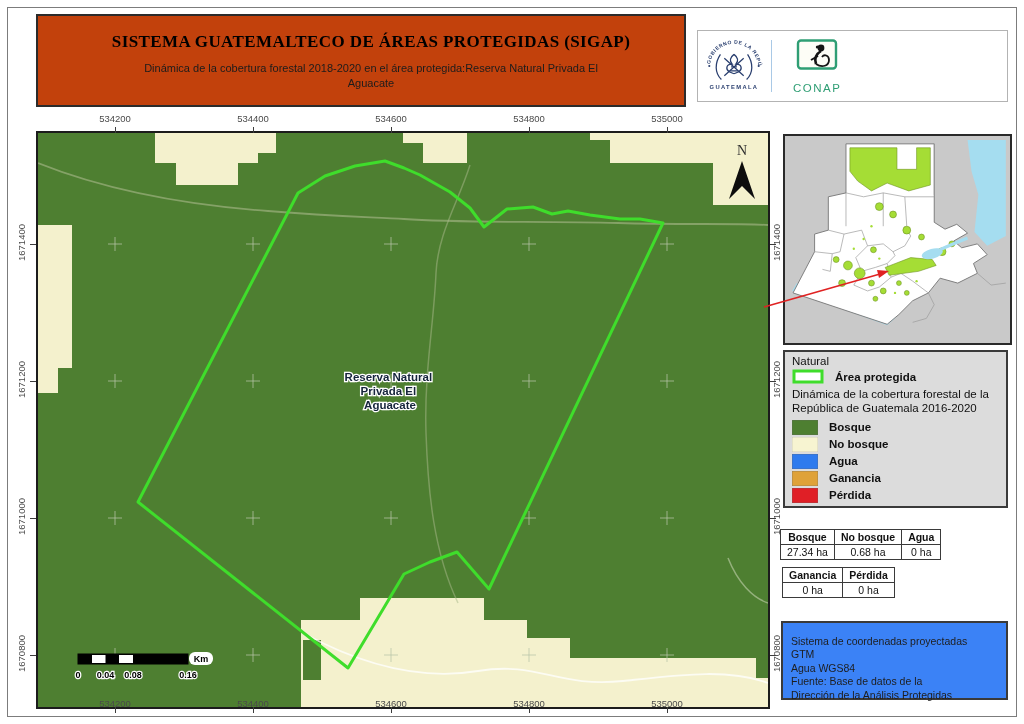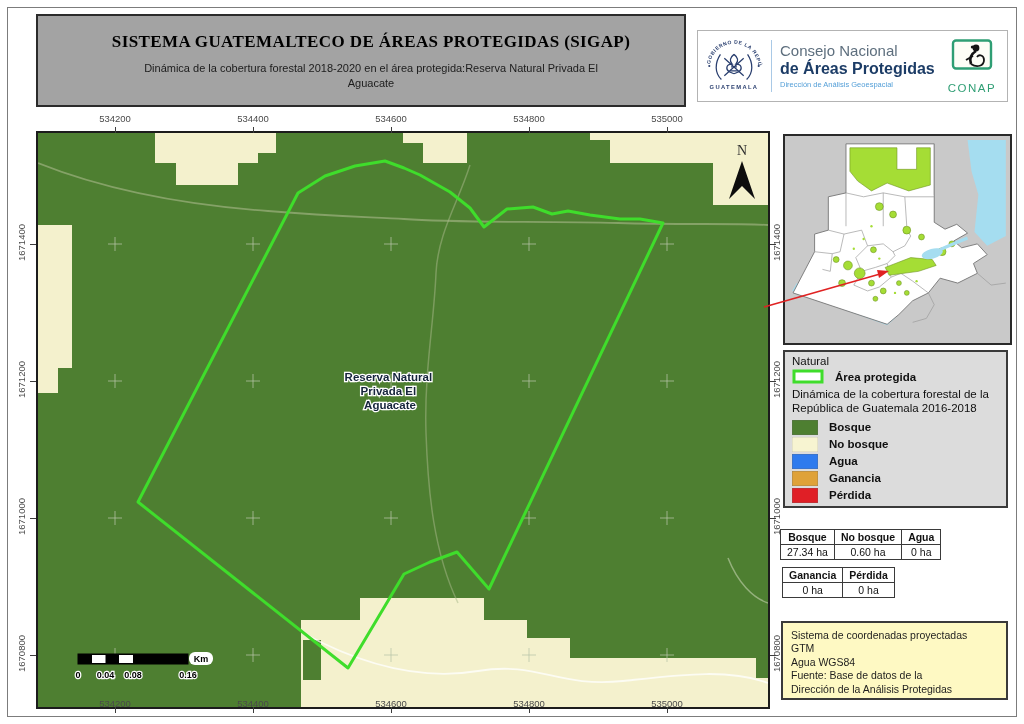--- a/index.html
+++ b/index.html
@@ -2,21 +2,21 @@
 <html><head>
 <meta charset="utf-8">
 <style>
   html,body{margin:0;padding:0;background:#fff;}
   .page{position:relative;width:1024px;height:724px;background:#fff;overflow:hidden;
         font-family:"Liberation Sans",sans-serif;color:#111;}
   .outer-border{position:absolute;left:7px;top:7px;width:1008px;height:708px;
         border:1px solid #7c7c7c;pointer-events:none;}
   
   .title-box{position:absolute;left:36px;top:14px;width:650px;height:93px;
-        background:#a3a3a3;border:2px solid #2b2b2b;box-sizing:border-box;text-align:center;padding-left:20px;}
+        background:#c2410c;border:2px solid #2b2b2b;box-sizing:border-box;text-align:center;padding-left:20px;}
   .title-box h1{margin:16px 10px 0;font-family:"Liberation Serif",serif;font-size:17px;
         font-weight:bold;letter-spacing:.4px;color:#000;}
   .subtitle{margin:9px auto 0;max-width:485px;font-size:11px;line-height:1.35;color:#1c1c1c;}
   .logo-box{position:absolute;left:697px;top:30px;width:311px;height:72px;
         border:1px solid #b3b3b3;box-sizing:border-box;display:flex;align-items:center;background:#fff;}
   .seal{margin-left:5px;flex:0 0 auto;}
   .logo-divider{width:1px;height:52px;background:#a9c9e6;margin:0 8px 0 6px;}
   .consejo{line-height:1.12;}
   .consejo .l1{font-size:15px;color:#5e6f7e;}
   .consejo .l2{font-size:16px;font-weight:bold;color:#1c3c66;}
@@ -44,22 +44,22 @@
   .legend-row{display:flex;align-items:center;margin:2px 0;}
   .legend-row .lab{margin-left:11px;font-weight:bold;}
   .legend-sub{line-height:1.25;margin:3px 0 4px;}
   .coverage-table,.change-table{position:absolute;border-collapse:collapse;background:#fff;
         font-size:10.5px;text-align:center;}
   .coverage-table{left:780px;top:529px;}
   .change-table{left:782px;top:567px;}
   .coverage-table th,.coverage-table td,.change-table th,.change-table td{
         border:1px solid #3a3a3a;padding:1px 6px;}
   .info-box{position:absolute;left:781px;top:621px;width:227px;height:79px;
-        border:2px solid #3a3a3a;background:#fef9c3;box-sizing:border-box;
-        padding:6px 8px;font-size:10.5px;line-height:1.28;color:#1e1e1e;}
+        border:2px solid #3a3a3a;background:#3b82f6;box-sizing:border-box;
+        padding:12px 8px;font-size:10.5px;line-height:1.28;color:#1e1e1e;}
   .overlay{position:absolute;left:0;top:0;pointer-events:none;z-index:40;}
 </style>
 </head>
 <body>
 
 <div class="page">
   <div class="outer-border"></div>
 
   <div class="title-box">
     <h1>SISTEMA GUATEMALTECO DE ÁREAS PROTEGIDAS  (SIGAP)</h1>
@@ -81,25 +81,20 @@
         <path d="M46,20 C52,29 52,39 45,46"></path>
         <path d="M22,24 L42,42 M42,24 L22,42"></path>
         <path d="M32,20 c-4,3 -5,7 -2,10 c-6,0 -7,5 -3,8 l5,2"></path>
         <path d="M32,20 c4,3 5,7 2,10 c6,0 7,5 3,8 l-5,2"></path>
         <path d="M29,33 h6 M28,37 h8"></path>
       </g>
       <circle cx="6.5" cy="32" r="1.1" fill="#2a3f6f"></circle>
       <circle cx="57.5" cy="32" r="1.1" fill="#2a3f6f"></circle>
     </svg>
     <div class="logo-divider"></div>
-    <div class="consejo">
-      <div class="l1">Consejo Nacional</div>
-      <div class="l2">de Áreas Protegidas</div>
-      <div class="l3">Dirección de Análisis Geoespacial</div>
-    </div>
     <div class="conap">
       <svg width="46" height="38" viewBox="0 0 46 38">
         <rect x="4" y="1.5" width="38" height="28" rx="3" fill="#fdfdf6" stroke="#2f9e74" stroke-width="2.4"></rect>
         <circle cx="27" cy="9" r="3.4" fill="#141414"></circle>
         <circle cx="23.4" cy="8" r="1.6" fill="#141414"></circle>
         <path d="M27,12 C22,15 20,19 22,25" stroke="#141414" stroke-width="2.6" fill="none"></path>
         <path d="M24,17 L17,21" stroke="#141414" stroke-width="2" fill="none"></path>
         <path d="M22,25 C28,29 35,27 35,21 C35,16 30,15 28,18" stroke="#141414" stroke-width="1.8" fill="none"></path>
       </svg>
       <div class="conap-word">CONAP</div>
@@ -251,21 +246,21 @@
   </div>
 
   <div class="legend-box">
     <div class="legend-title">Natural</div>
     <div class="legend-row">
       <svg width="32" height="15" viewBox="0 0 32 15">
         <rect x="2" y="2" width="28" height="11" fill="#ffffff" stroke-width="3" stroke="#3fdd2b"></rect>
       </svg>
       <span class="lab">Área protegida</span>
     </div>
-    <div class="legend-sub">Dinámica de la cobertura forestal de la República de Guatemala 2016-2018</div>
+    <div class="legend-sub">Dinámica de la cobertura forestal de la República de Guatemala 2016-2020</div>
     <div class="legend-row">
       <svg width="26" height="15">
         <rect x="0" y="0" width="26" height="15" stroke="#666" stroke-width="0.5" fill="#4e7f31"></rect>
         </svg>
       <span class="lab">Bosque</span>
     </div>
     <div class="legend-row">
       <svg width="26" height="15">
         <rect x="0" y="0" width="26" height="15" stroke="#aaa" stroke-width="0.5" fill="#f7f4d1"></rect>
         </svg>
@@ -293,21 +288,21 @@
 
   <table class="coverage-table">
     <tbody>
         <tr>
       <th>Bosque</th>
       <th>No bosque</th>
       <th>Agua</th>
     </tr>
     <tr>
       <td>27.34 ha</td>
-      <td>0.60 ha</td>
+      <td>0.68 ha</td>
       <td>0 ha</td>
     </tr>
   </tbody>
     </table>
 
   <table class="change-table">
     <tbody>
         <tr>
       <th>Ganancia</th>
       <th>Pérdida</th>

